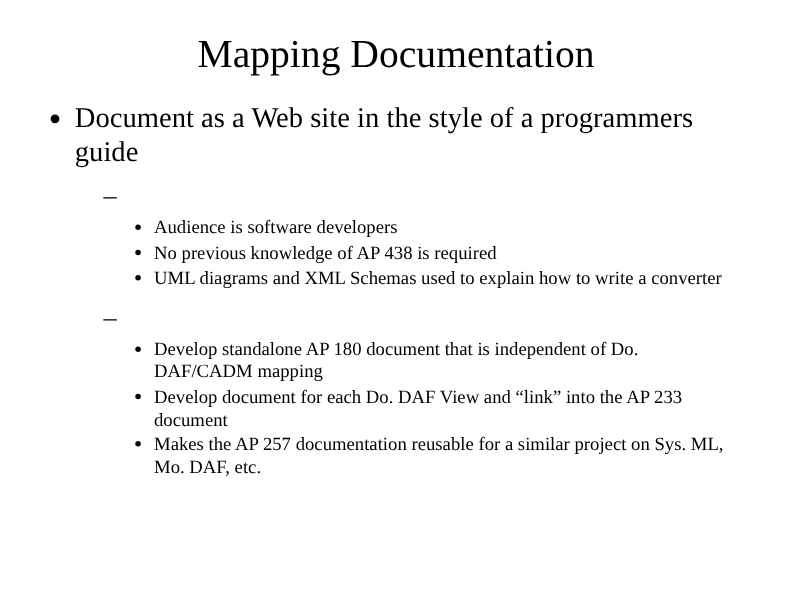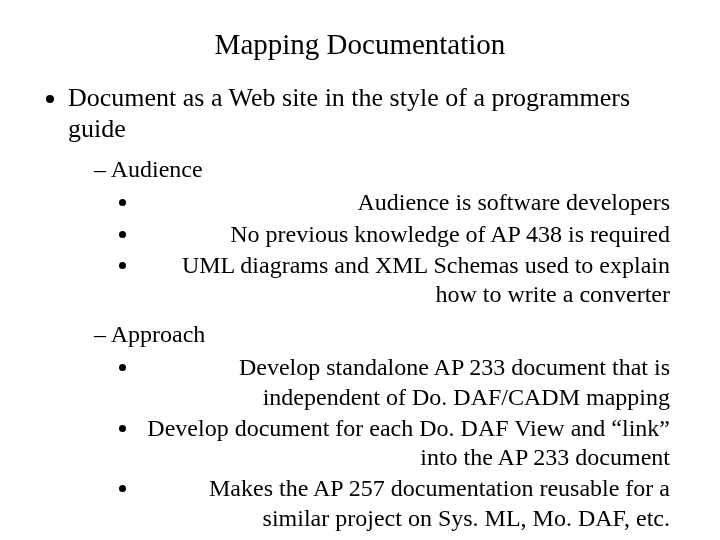--- a/index.html
+++ b/index.html
@@ -11,21 +11,21 @@
     font-family: "Times New Roman", Times, serif;
     color: #000;
   }
   .slide {
     box-sizing: border-box;
     width: 720px;
     height: 540px;
     padding: 20px 40px 20px 40px;
   }
   .title {
-    font-size: 29px;
+    font-size: 36px;
     text-align: center;
     margin: 8px 0 22px 0;
     font-weight: 400;
   }
   ul.lvl1 {
     list-style: disc;
     margin: 0;
     padding-left: 28px;
     font-size: 26px;
     line-height: 1.18;
@@ -43,52 +43,49 @@
   ul.lvl2 > li {
     margin-bottom: 8px;
   }
   ul.lvl2 > li::before {
     content: "– ";
   }
   ul.lvl3 {
     list-style: disc;
     margin: 4px 0 10px 0;
     padding-left: 46px;
-    font-size: 24px;
+    font-size: 17px;
     line-height: 1.22;
-    text-align: right;
   }
   ul.lvl3 > li {
     margin-bottom: 2px;
     padding-right: 10px;
   }
 </style>
 </head>
 <body>
 
 <div class="slide">
   <div class="title">Mapping Documentation</div>
 
   <ul class="lvl1">
     <li>
       <span>Document as a Web site in the style of a programmers guide</span>
 
       <ul class="lvl2">
         <li>
-          <span>Audience</span>
           <ul class="lvl3">
             <li><span>Audience is software developers</span></li>
             <li><span>No previous knowledge of AP 438 is required</span></li>
             <li><span>UML diagrams and XML Schemas used to explain how to write a converter</span></li>
           </ul>
         </li>
         <li>
-          <span>Approach</span>
           <ul class="lvl3">
-            <li><span>Develop standalone AP 233 document that is independent of Do. DAF/CADM mapping</span></li>
+            <li><span>Develop standalone AP 180 document that is independent of Do. DAF/CADM mapping</span></li>
             <li><span>Develop document for each Do. DAF View and “link” into the AP 233 document</span></li>
             <li><span>Makes the AP 257 documentation reusable for a similar project on Sys. ML, Mo. DAF, etc.</span></li>
           </ul>
         </li>
       </ul>
     </li>
   </ul>
 </div>
 
 </body></html>

